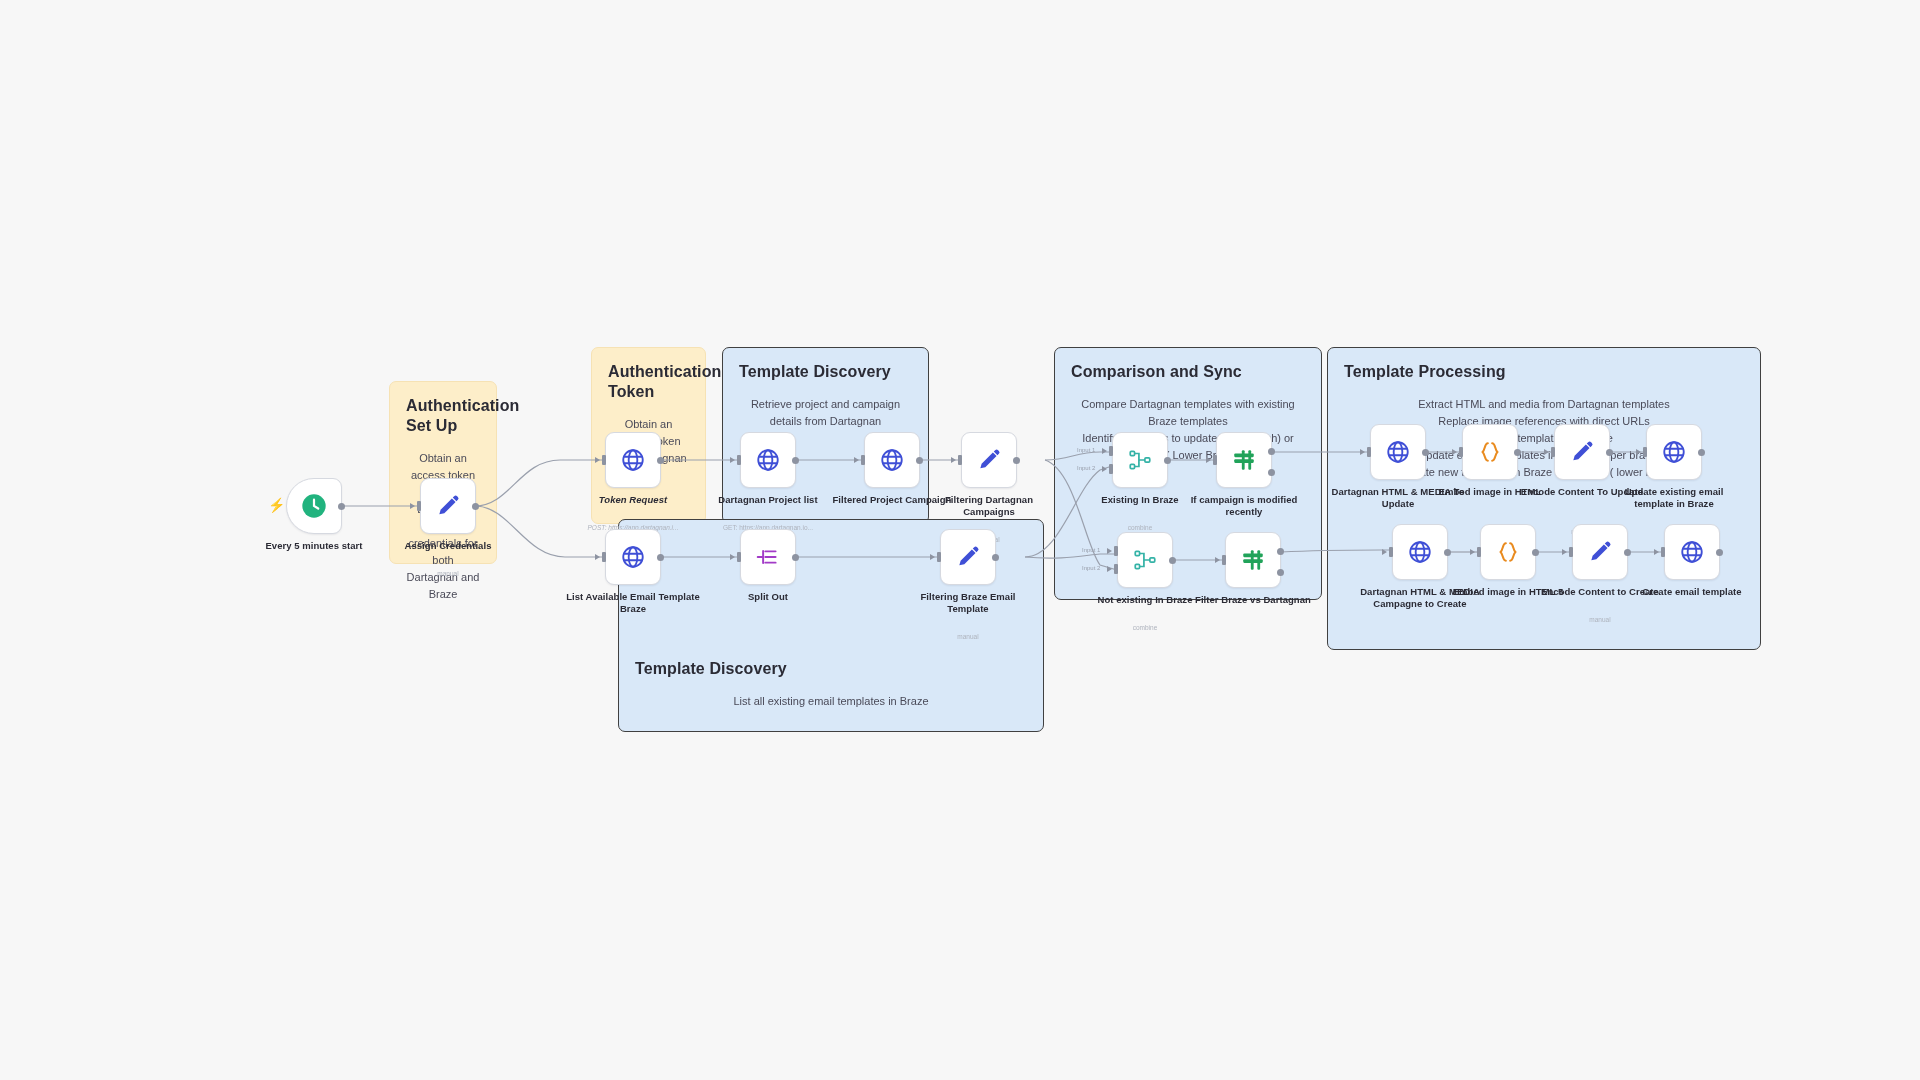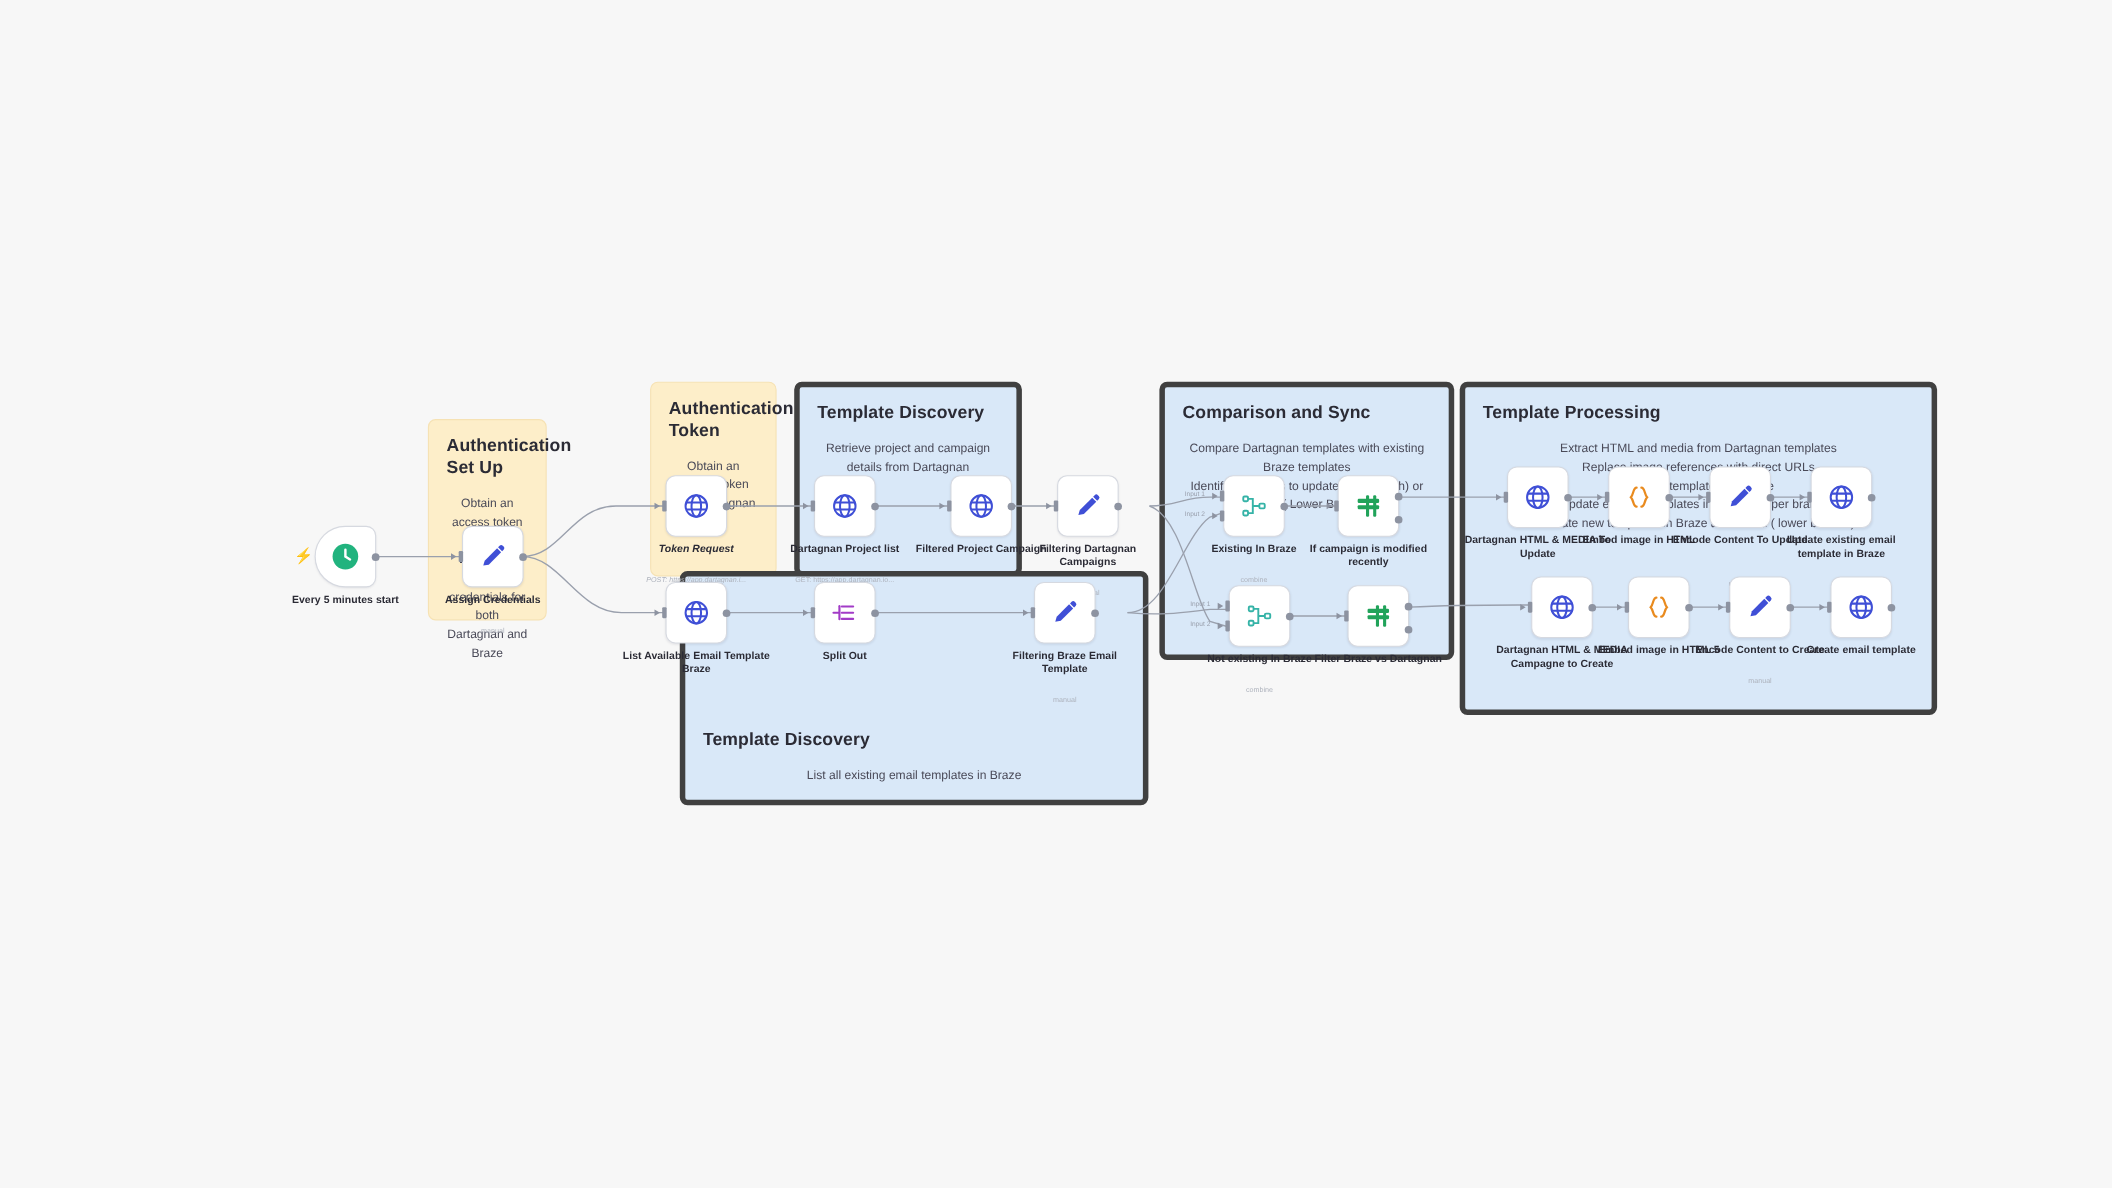--- a/index.html
+++ b/index.html
@@ -10,21 +10,21 @@
     overflow:hidden;position:relative;
   }
   #canvas{position:absolute;left:0;top:0;width:1920px;height:1080px;}
 
   
   .note{position:absolute;border-radius:7px;box-sizing:border-box;padding:14px 16px;}
   .note .note-title{font-size:16px;font-weight:bold;color:#2b2b35;line-height:1.25;margin:0 0 14px 0;letter-spacing:.1px;}
   .note .note-body{font-size:11px;color:#4a4a58;line-height:1.55;white-space:pre-line;text-align:center;}
   .note.green{background:#d3f2e2;border:1px solid #bfe8d4;}
   .note.amber{background:#fdeec9;border:1px solid #f6e2b4;}
-  .note.blue{background:#d9e8f8;border:5px solid #404040;}
+  .note.blue{background:#d9e8f8;border:1px solid #404040;}
 
   
   #wires{position:absolute;left:0;top:0;width:1920px;height:1080px;pointer-events:none;}
   .wire{fill:none;stroke:#9aa0ad;stroke-width:1.2px;}
 
   
   .node{position:absolute;}
   .node .box{
     width:56px;height:56px;box-sizing:border-box;
     background:#ffffff;border:1px solid #d6d9e0;border-radius:9px;

